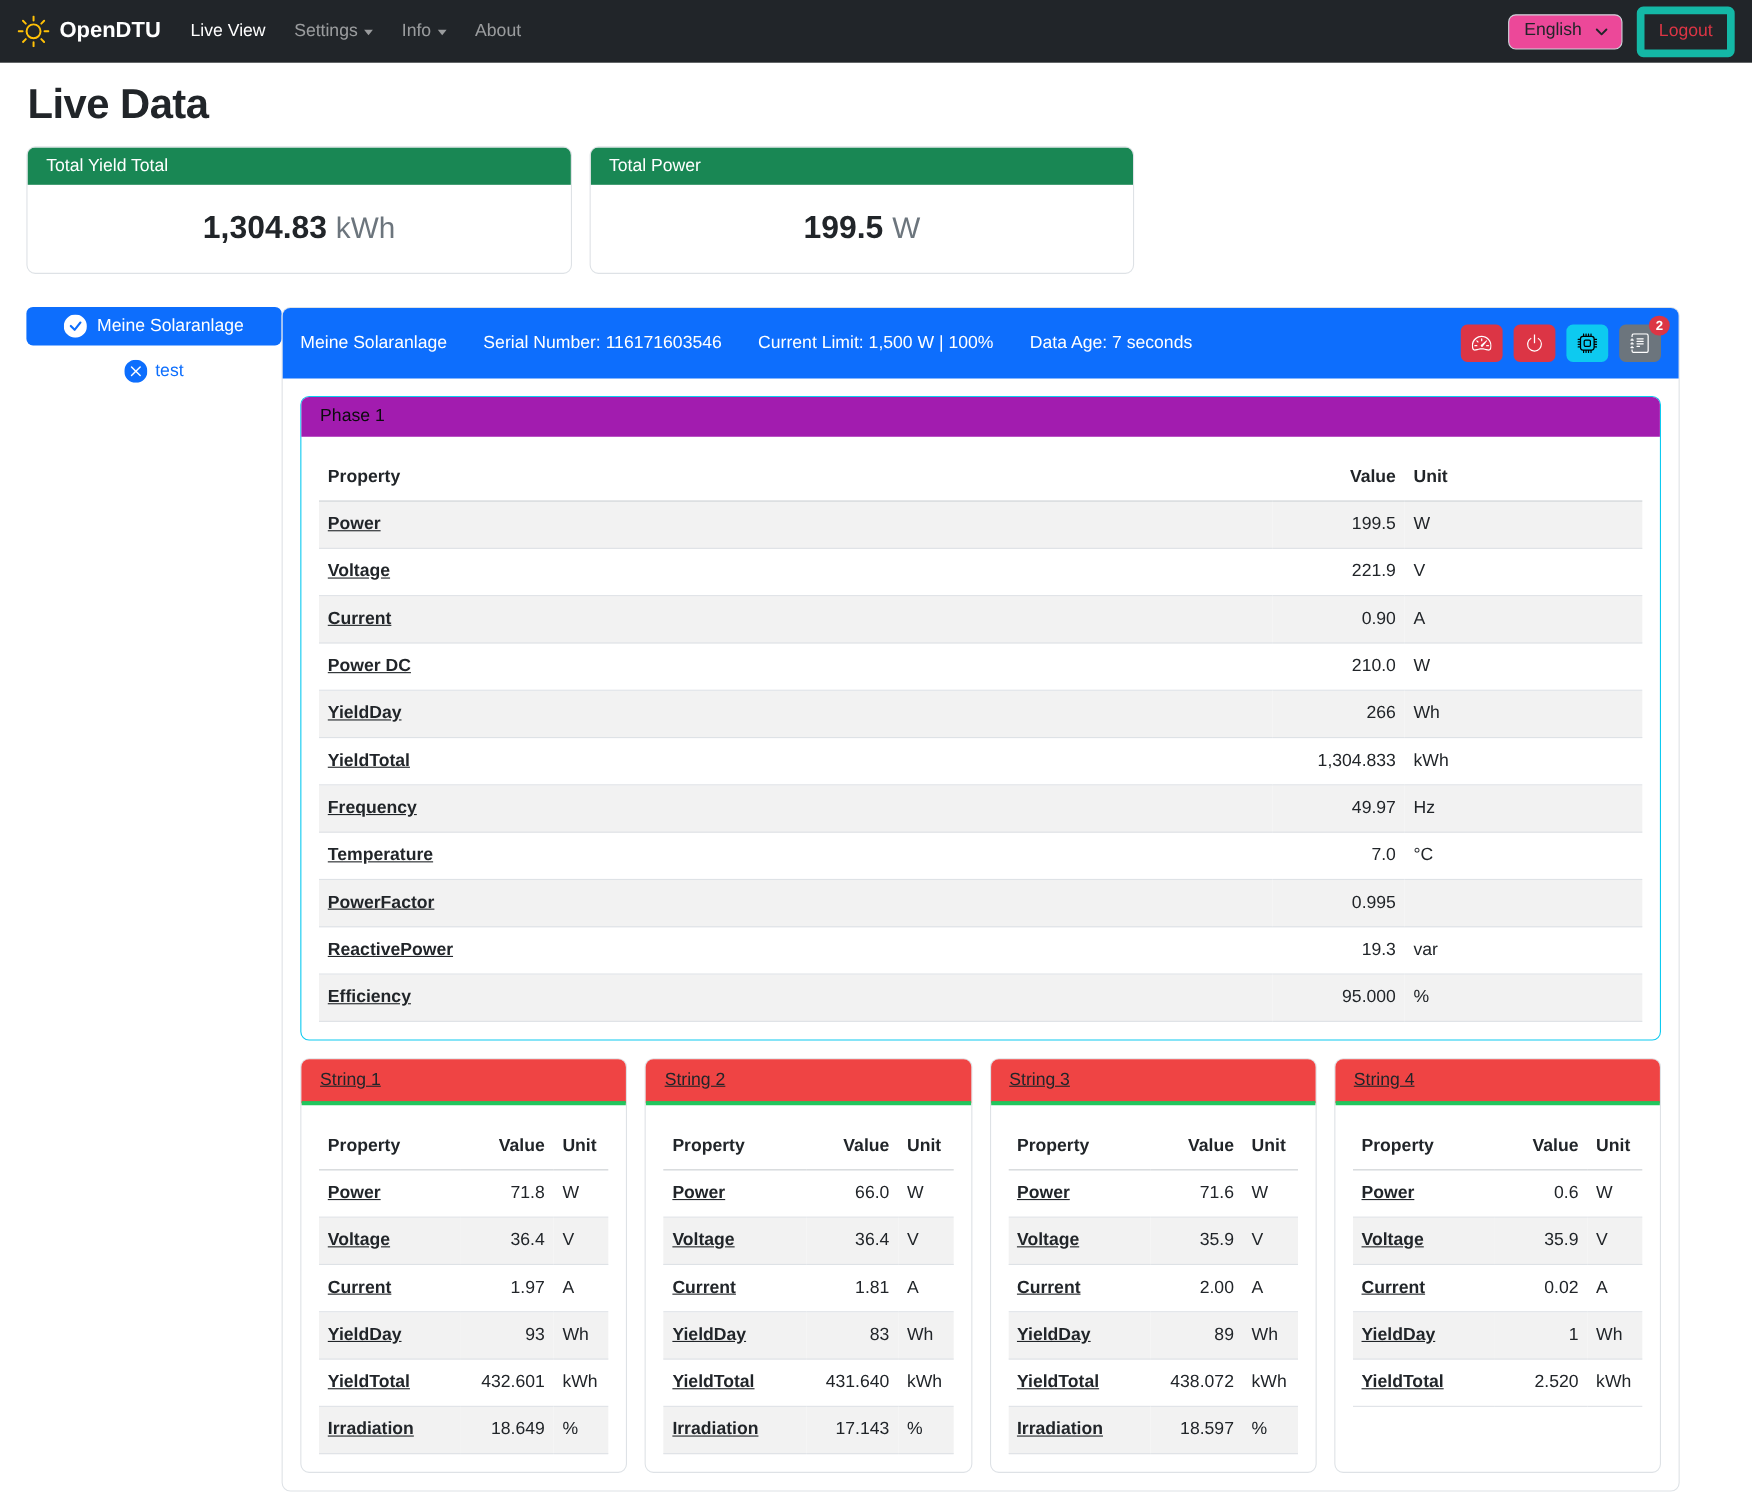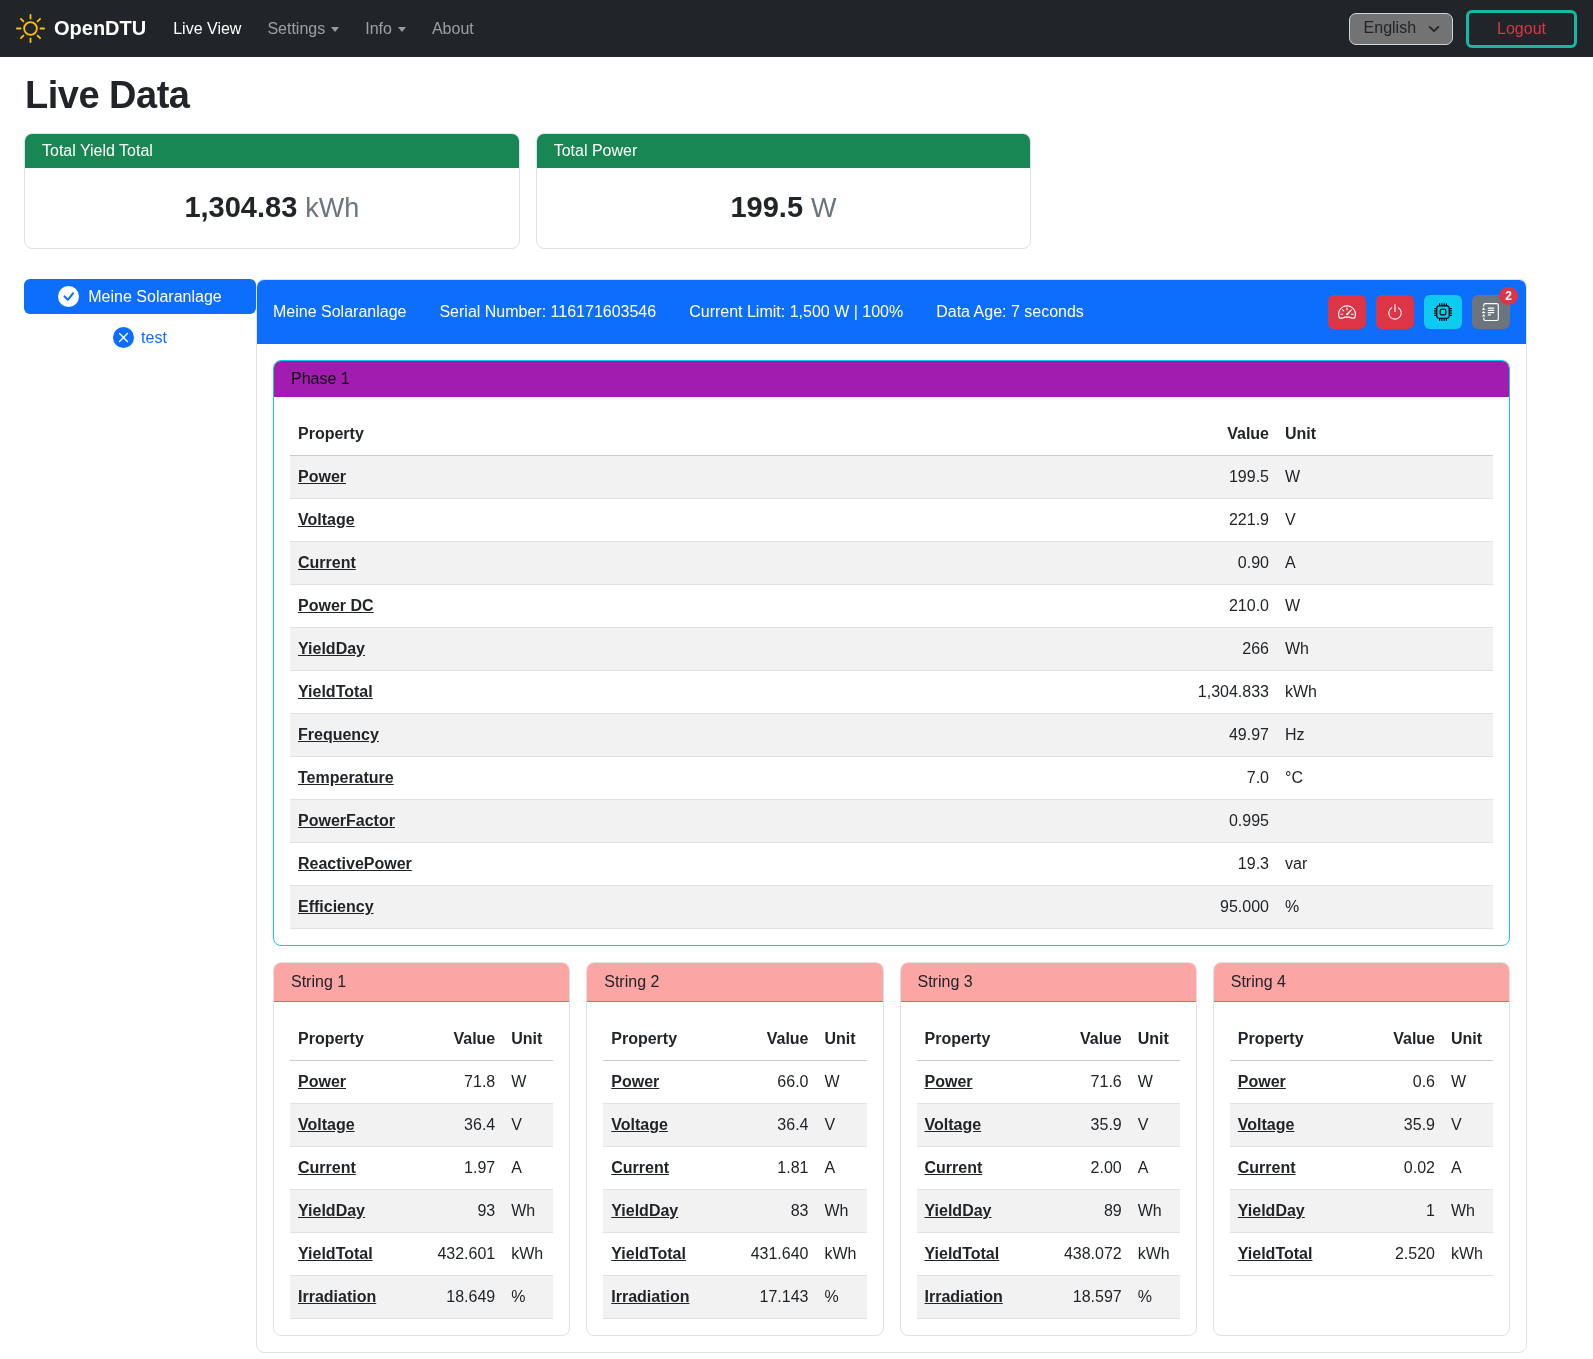--- a/index.html
+++ b/index.html
@@ -11,23 +11,23 @@
   }
   
   .navbar { height:57px; background:#212529; display:flex; align-items:center; padding:0 16px; }
   .brand { display:flex; align-items:center; gap:9px; color:#fff; font-size:20px; font-weight:600; }
   .brand svg { width:29px; height:29px; fill:#ffc107; }
   .nav { display:flex; align-items:center; margin-left:14px; }
   .nav-link { color:rgba(255,255,255,.55); padding:8px 13px; font-size:16px; cursor:pointer; display:flex; align-items:center; gap:6px; }
   .nav-link.active { color:#fff; }
   .caret { display:inline-block; width:0; height:0; border-top:5px solid currentColor; border-left:4.5px solid transparent; border-right:4.5px solid transparent; margin-top:2px; }
   .nav-right { margin-left:auto; display:flex; align-items:center; gap:13px; }
-  .lang-select { background:#737373; color:#212529; border:1px solid #ced4da; border-radius:7px; padding:5px 36px 7px 14px; position:relative; cursor:pointer; font-size:16px; }
+  .lang-select { background:#ec4899; color:#212529; border:1px solid #ced4da; border-radius:7px; padding:5px 36px 7px 14px; position:relative; cursor:pointer; font-size:16px; }
   .lang-select svg { position:absolute; right:11px; top:50%; transform:translateY(-50%); width:14px; height:14px; fill:none; stroke:#212529; stroke-width:2; }
-  .logout-btn { background:transparent; border:3px solid #14b8a6; color:#dc3545; border-radius:6px; padding:7px 28px; font-size:16px; cursor:pointer; font-family:inherit; }
+  .logout-btn { background:transparent; border:7px solid #14b8a6; color:#dc3545; border-radius:6px; padding:7px 13px; font-size:16px; cursor:pointer; font-family:inherit; }
   
   .page-title { font-size:38px; font-weight:700; margin:17px 0 16px 25px; letter-spacing:-.5px; }
   .summary-row { margin:0 50px 30px 24px; display:grid; grid-template-columns:repeat(3,1fr); gap:16px; }
   .sum-card { border:1px solid #dee2e6; border-radius:8px; overflow:hidden; background:#fff; }
   .sum-card .head { background:#198754; color:#fff; padding:8px 17px; font-size:16px; }
   .sum-card .body { text-align:center; padding:23px 16px 24px; }
   .sum-value { font-size:29px; font-weight:600; color:#212529; }
   .sum-unit { font-size:27px; font-weight:400; color:#6c757d; margin-left:8px; }
   
   .main-row { margin:0 66px 28px 24px; display:grid; grid-template-columns:232px 1fr; align-items:start; }
@@ -59,21 +59,21 @@
   table.data-table td { font-weight:400; }
   .col-val { text-align:right !important; }
   tr.striped { background:#f2f2f2; }
   .phase-panel .col-val { width:120px; }
   .phase-panel .col-unit { width:216px; }
   .string-card .col-val { width:84px; }
   .string-card .col-unit { width:50px; }
   
   .strings-row { display:grid; grid-template-columns:repeat(4,1fr); gap:16px; align-items:stretch; }
   .string-card { border:1px solid #dee2e6; border-radius:8px; background:#fff; display:flex; flex-direction:column; }
-  .string-card .head { padding:10px 17px; background:#fca5a5; border-bottom:1px solid #22c55e; border-radius:7px 7px 0 0; font-size:16px; }
+  .string-card .head { padding:10px 17px; background:#ef4444; border-bottom:4px solid #22c55e; border-radius:7px 7px 0 0; font-size:16px;text-decoration:underline; }
   .string-card .panel-body { flex:1; }
 </style>
 </head>
 <body>
 
 <nav class="navbar">
   <div class="brand">
     <svg viewBox="0 0 16 16">
         <path d="M8 11a3 3 0 1 1 0-6 3 3 0 0 1 0 6zm0 1a4 4 0 1 0 0-8 4 4 0 0 0 0 8zM8 0a.5.5 0 0 1 .5.5v2a.5.5 0 0 1-1 0v-2A.5.5 0 0 1 8 0zm0 13a.5.5 0 0 1 .5.5v2a.5.5 0 0 1-1 0v-2A.5.5 0 0 1 8 13zm8-5a.5.5 0 0 1-.5.5h-2a.5.5 0 0 1 0-1h2a.5.5 0 0 1 .5.5zM3 8a.5.5 0 0 1-.5.5h-2a.5.5 0 0 1 0-1h2A.5.5 0 0 1 3 8zm10.657-5.657a.5.5 0 0 1 0 .707l-1.414 1.415a.5.5 0 1 1-.707-.708l1.414-1.414a.5.5 0 0 1 .707 0zm-9.193 9.193a.5.5 0 0 1 0 .707L3.05 13.657a.5.5 0 0 1-.707-.707l1.414-1.414a.5.5 0 0 1 .707 0zm9.193 2.121a.5.5 0 0 1-.707 0l-1.414-1.414a.5.5 0 0 1 .707-.707l1.414 1.414a.5.5 0 0 1 0 .707zM4.464 4.465a.5.5 0 0 1-.707 0L2.343 3.05a.5.5 0 1 1 .707-.707l1.414 1.414a.5.5 0 0 1 0 .708z"></path>
       </svg>

